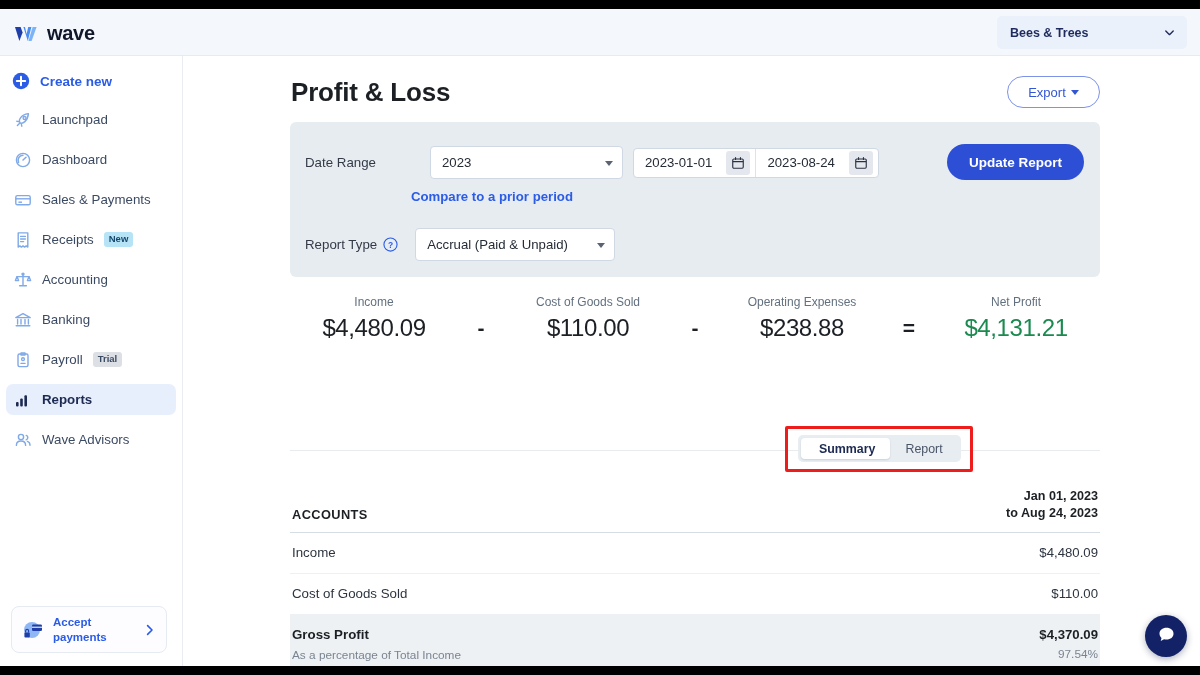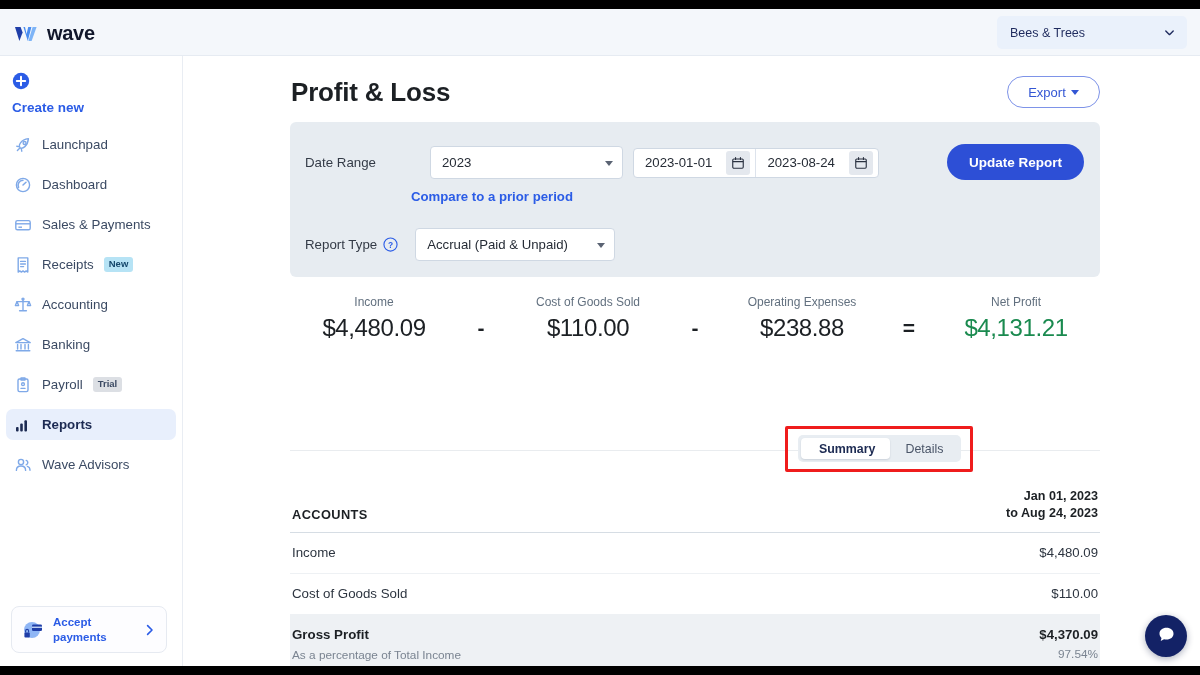--- a/index.html
+++ b/index.html
@@ -38,32 +38,32 @@
   }
 
   .biz-select {
     position: absolute; right: 13px; top: 7px;
     width: 190px; height: 33px;
     background: #eaf1fb; border-radius: 5px;
     display: flex; align-items: center; justify-content: space-between;
     padding: 0 11px 0 13px;
     cursor: pointer;
   }
-  .biz-name { font-size: 12.5px; font-weight: normal; color: #1f2b5e; }
+  .biz-name { font-size: 12.5px; font-weight: bold; color: #1f2b5e; }
   .chev { width: 13px; height: 13px; display: block; }
 
   
   .sidebar {
     position: absolute; top: 47px; left: 0; width: 183px; height: 610px;
     background: #ffffff;
     border-right: 1px solid #e9edf3;
   }
   .create-new {
-    display: flex; align-items: flex-start; gap: 10px;
-    margin: 16px 0 0 12px; cursor: pointer; flex-direction: column;
+    display: flex; align-items: center; gap: 10px;
+    margin: 16px 0 0 12px; cursor: pointer;
   }
   .plus-icon { width: 18px; height: 18px; display: block; }
   .create-new-label { font-size: 13.5px; font-weight: bold; color: #2b5ce6; }
 
   .nav { margin-top: 14px; }
   .nav-item {
     position: relative;
     display: flex; align-items: center; gap: 10px;
     height: 31px; margin: 0 6px; padding: 0 8px;
     border-radius: 6px; cursor: pointer;
@@ -546,21 +546,21 @@
         <div class="kpi-cell">
           <span class="kpi-value green">$4,131.21</span>
         </div>
       </div>
     </div>
 
     <div class="kpi-rule"></div>
 
     <div class="segmented">
       <div class="seg active">Summary</div>
-      <div class="seg">Details</div>
+      <div class="seg">Report</div>
     </div>
     <div class="tab-highlight"></div>
 
     <div class="table">
       <div class="t-head">
         <div class="t-head-left">ACCOUNTS</div>
         <div class="t-head-right">
           <div>Jan 01, 2023</div>
           <div>to Aug 24, 2023</div>
         </div>

